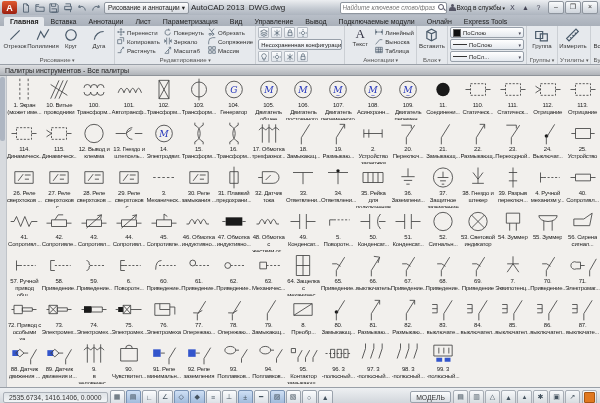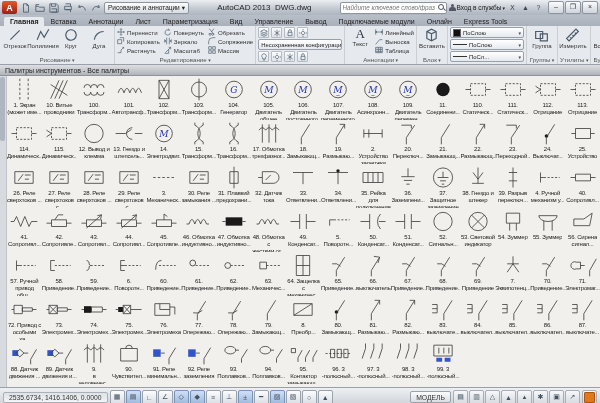--- a/index.html
+++ b/index.html
@@ -9,21 +9,21 @@
   
   .titlebar{height:15px;background:linear-gradient(#eceef1,#c2c8d0 60%,#aeb5bf);
     display:flex;align-items:center;font-size:8px;color:#333;padding:0 2px;gap:2px;}
   .logo{width:15px;height:13px;background:linear-gradient(#e05a30,#9c1f10);border-radius:2px;
     color:#fff;font-weight:bold;font-size:9px;display:flex;align-items:center;justify-content:center;}
   .qat{display:flex;gap:1px;align-items:center;}
   .qicon{width:13px;height:11px;display:flex;align-items:center;justify-content:center;border-radius:2px;}
   .qicon svg{width:10px;height:10px;stroke:#4a5a6a;fill:none;stroke-width:1;}
   .wscombo{display:flex;align-items:center;gap:2px;background:linear-gradient(#fdfdfd,#d8dce2);
     border:1px solid #8e959e;border-radius:2px;height:10px;padding:0 3px;font-size:6.5px;color:#222;}
-  .titlectr{flex:1;text-align:center;font-size:8px;color:#222;white-space:nowrap;overflow:hidden;}
+  .titlectr{flex:1;text-align:left;font-size:8px;color:#222;white-space:nowrap;overflow:hidden;}
   .infocenter{display:flex;align-items:center;gap:2px;}
   .search{display:flex;align-items:center;border:1px solid #8e959e;background:#fff;height:10px;border-radius:2px;}
   .search input{border:0;outline:0;width:92px;height:8px;font-size:6.3px;font-style:italic;color:#888;
     font-family:"Liberation Sans",sans-serif;padding:0 2px;}
   .mglass{width:9px;height:9px;position:relative;}
   .mglass::before{content:"";position:absolute;left:1px;top:1px;width:4px;height:4px;border:1px solid #556;border-radius:50%;}
   .mglass::after{content:"";position:absolute;left:6px;top:6px;width:3px;height:1px;background:#556;transform:rotate(45deg);}
   .signin{display:flex;align-items:center;gap:1px;font-size:6.5px;color:#222;white-space:nowrap;}
   .person{width:7px;height:8px;position:relative;}
   .person::before{content:"";position:absolute;left:2px;top:0;width:3px;height:3px;border-radius:50%;background:#556;}

